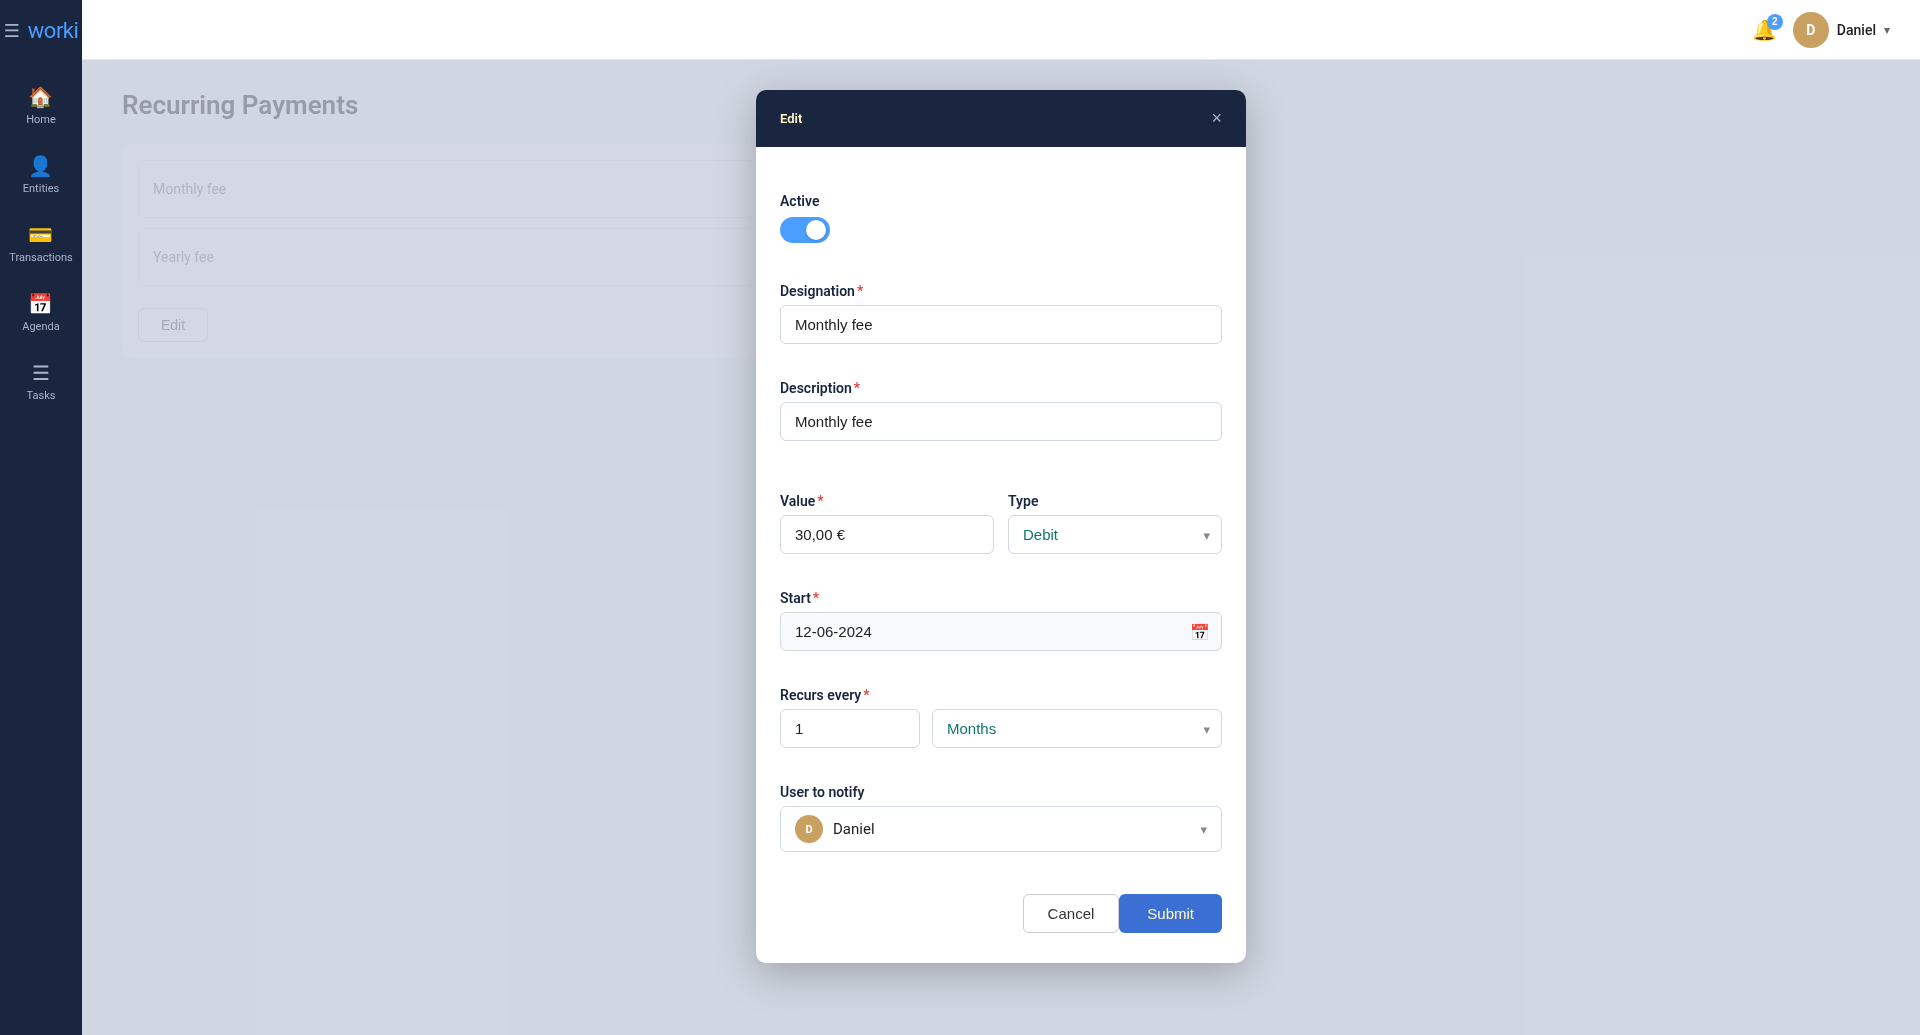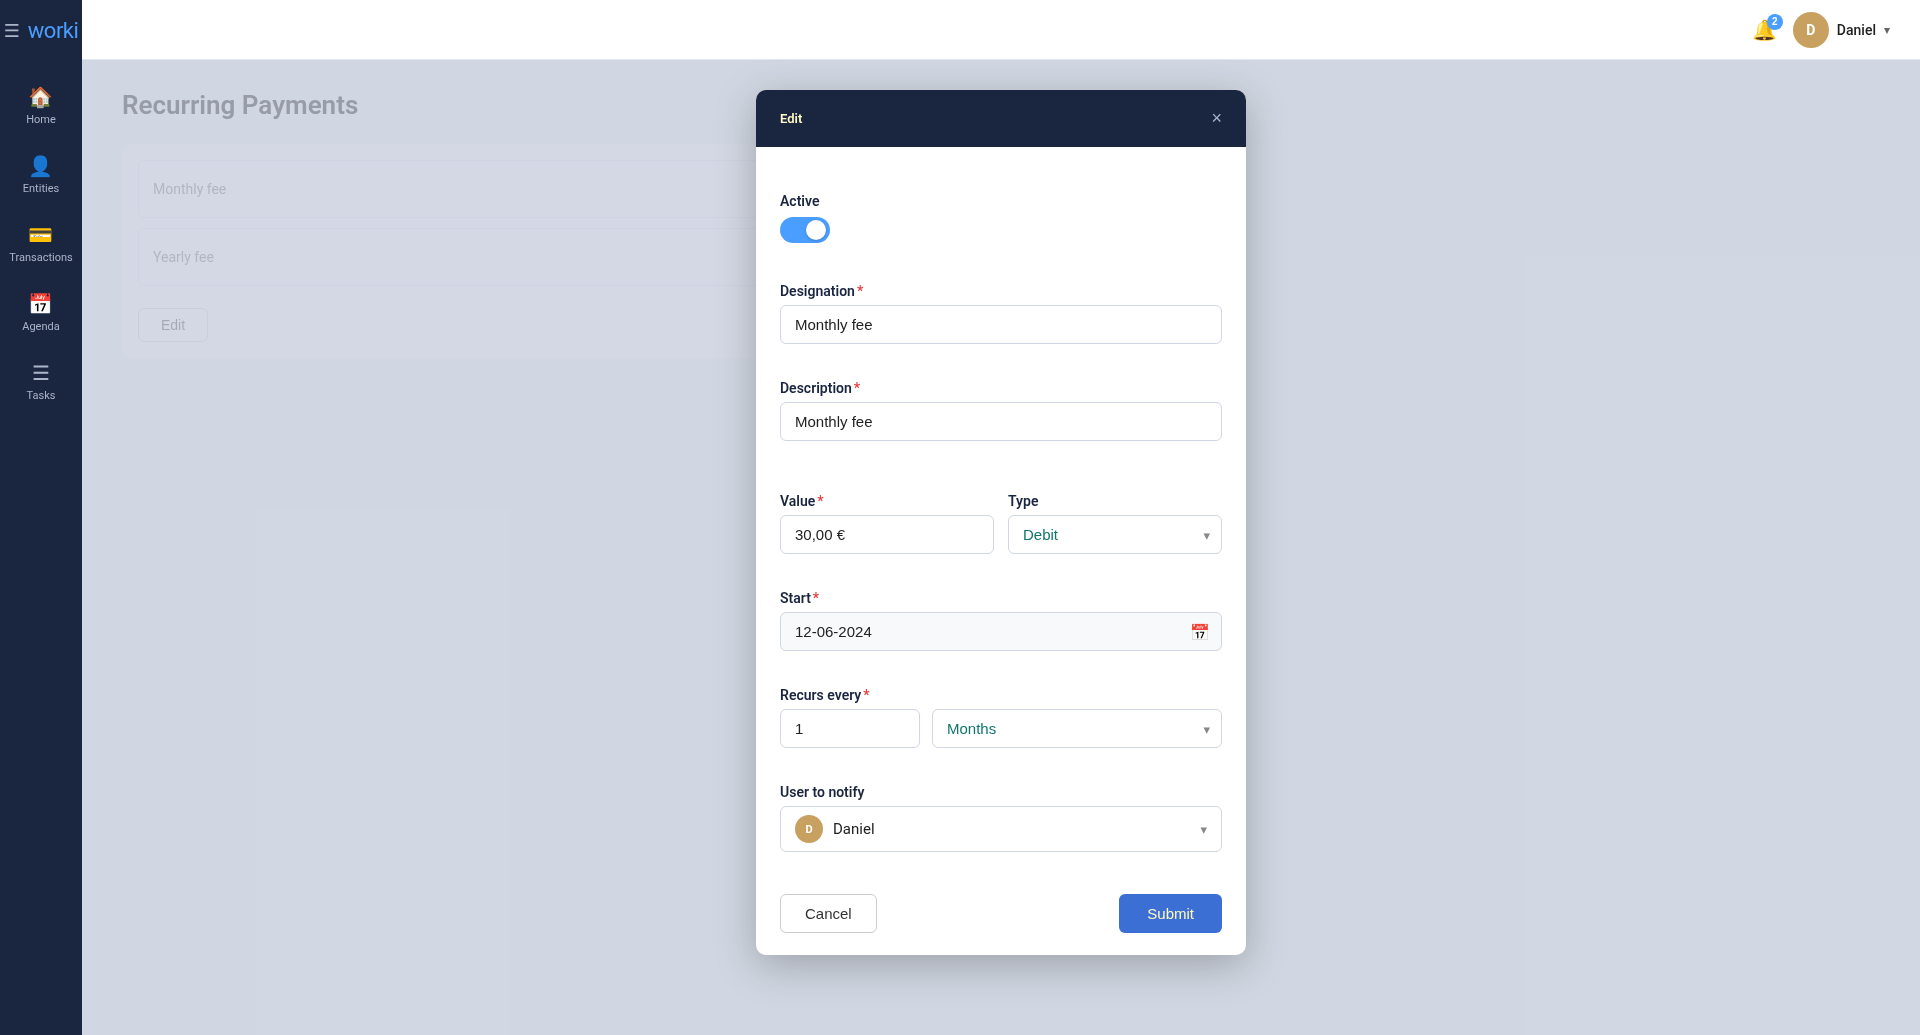--- a/index.html
+++ b/index.html
@@ -402,22 +402,22 @@
       color: #222;
       flex: 1;
     }
     .user-notify-arrow {
       color: #888;
       font-size: 13px;
     }
 
     .modal-footer {
       display: flex;
-      justify-content: space-between;
-      padding: 16px 24px 22px 24px;
+      justify-content: flex-end;
+      padding: 16px 24px 30px 24px;
     }
     .cancel-btn {
       background: #fff;
       border: 1px solid #ccc;
       border-radius: 6px;
       padding: 10px 24px;
       font-size: 15px;
       cursor: pointer;
       color: #333;
     }

